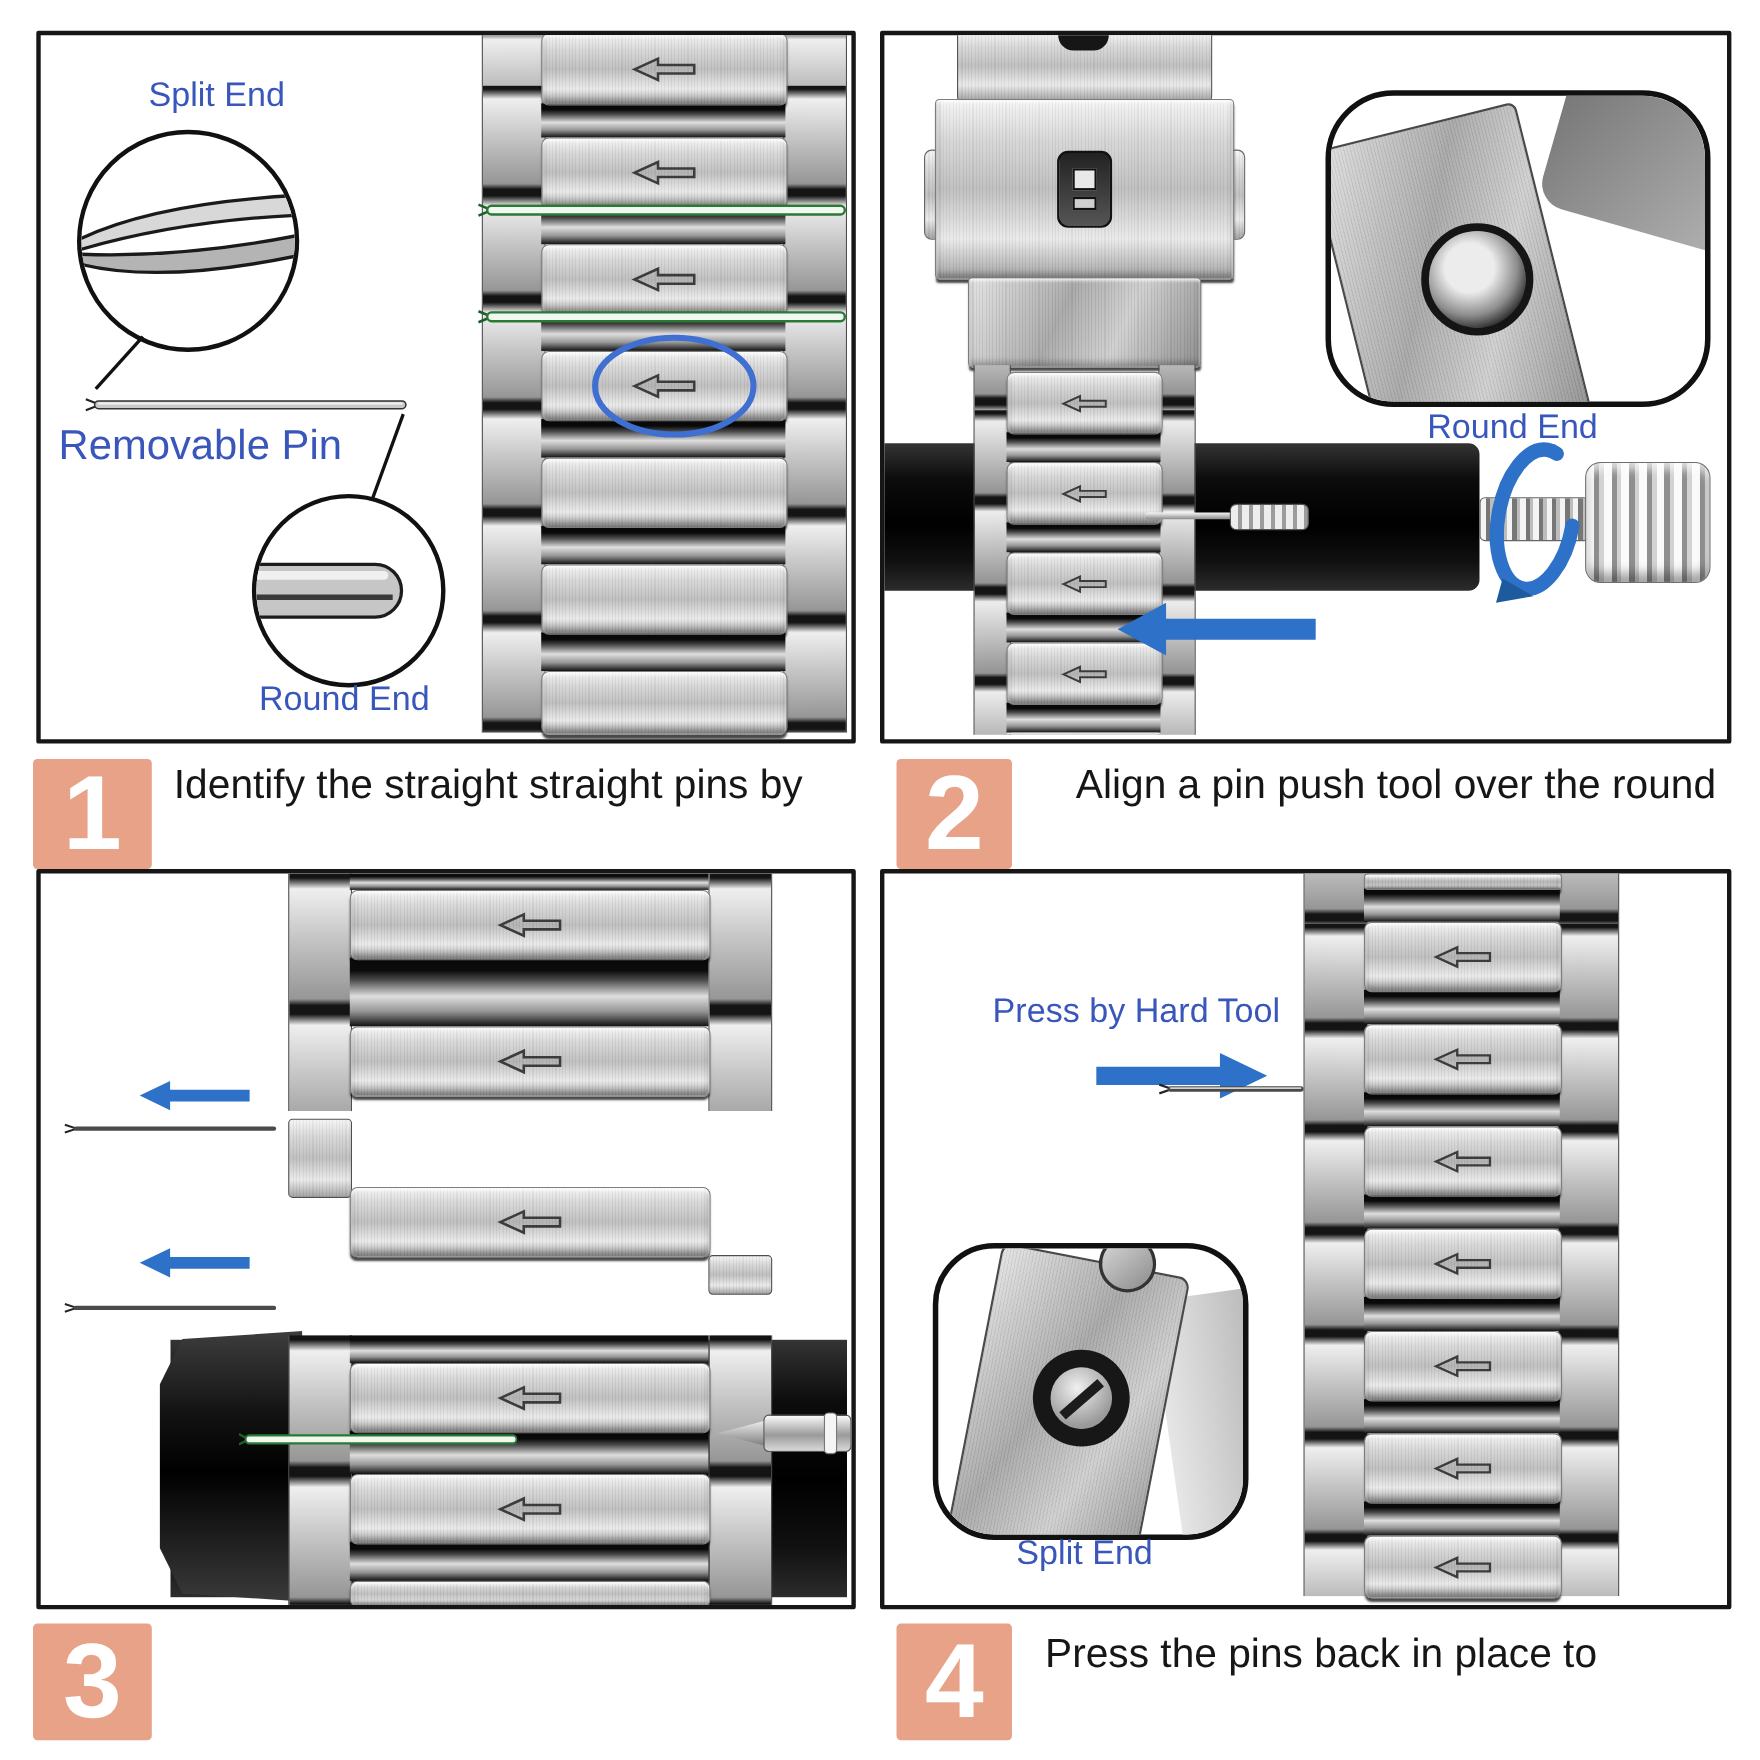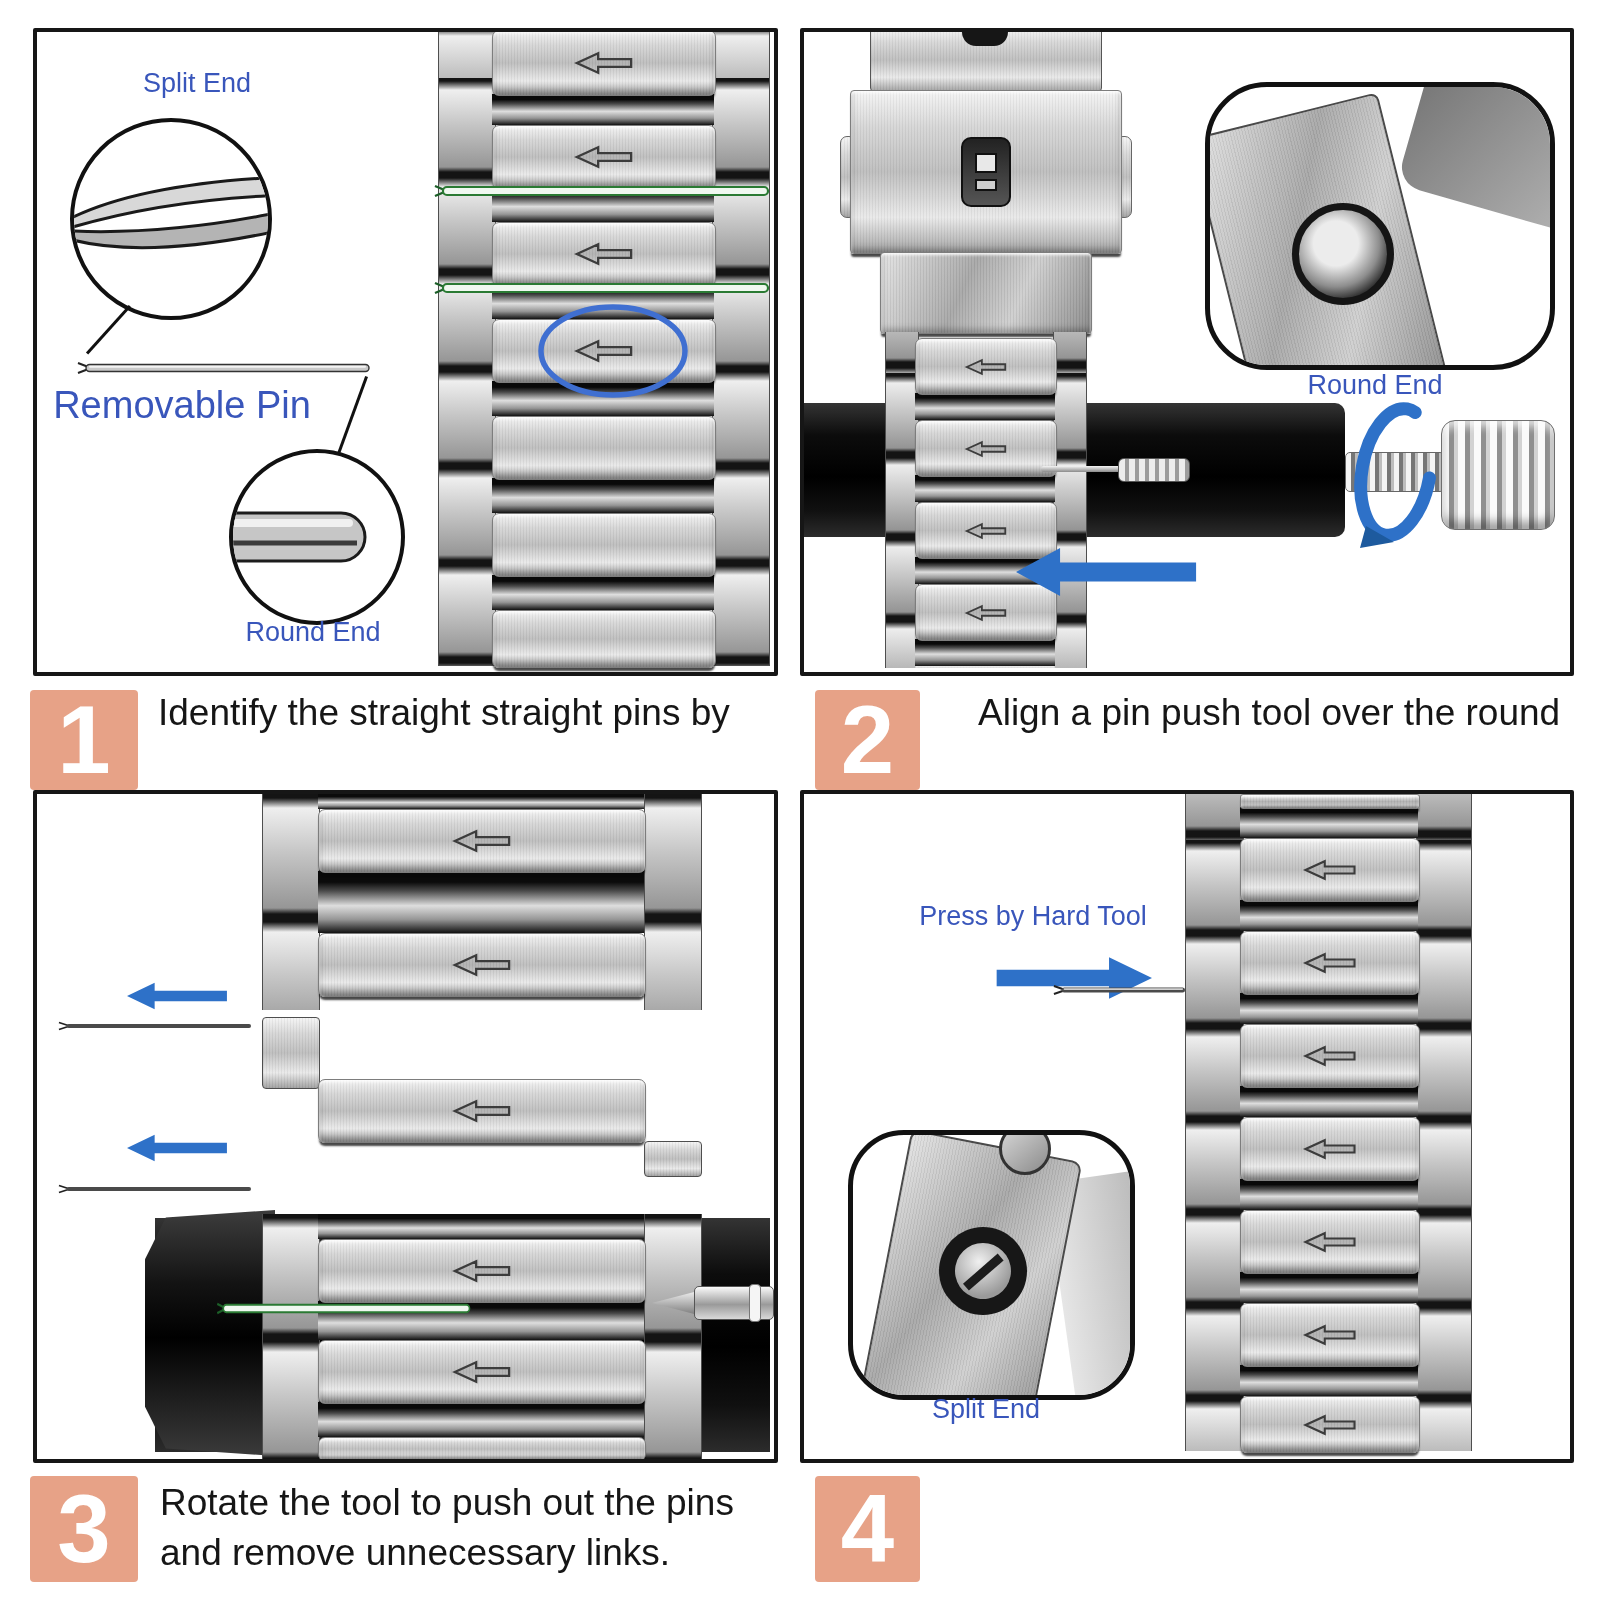--- a/index.html
+++ b/index.html
@@ -17,21 +17,21 @@
   .plate{border:1px solid #7d7d7d;border-radius:7px;
     box-shadow:inset 0 2px 3px rgba(255,255,255,.9), inset 0 -4px 6px rgba(0,0,0,.28), 0 4px 2px -1px rgba(10,10,10,.75);
     display:flex;align-items:center;justify-content:center;}
   .recess{background:linear-gradient(180deg,#0b0b0b 0%,#0b0b0b 18%,#4a4a4a 32%,#dedede 56%,#969696 78%,#121212 100%);}
   .sidecol{border-left:1px solid #4e4e4e;border-right:1px solid #4e4e4e;}
   .b97{background:repeating-linear-gradient(180deg,#141414 0 3px,#efefef 12px,#c6c6c6 46px,#969696 89px,#141414 94px,#141414 97px);}
   .b82{background:repeating-linear-gradient(180deg,#141414 0 3px,#ededed 10px,#c4c4c4 40px,#949494 75px,#141414 79px,#141414 82px);}
   .b93{background:repeating-linear-gradient(180deg,#141414 0 3px,#efefef 11px,#c6c6c6 44px,#969696 85px,#141414 90px,#141414 93px);}
   .b124{background:repeating-linear-gradient(180deg,#141414 0 4px,#efefef 14px,#c6c6c6 58px,#969696 114px,#141414 120px,#141414 124px);}
 
-  .bluetxt{color:#3956bb;font-size:27px;text-align:center;white-space:nowrap;}
+  .bluetxt{color:#3956bb;font-size:31px;text-align:center;white-space:nowrap;}
   .leader{position:absolute;height:0;border-top:3px solid #111;transform-origin:0 0;}
   .circle-callout{position:absolute;border:4px solid #111;border-radius:50%;background:#fff;overflow:hidden;}
   .rr-callout{position:absolute;border:5px solid #111;border-radius:62px;background:#fff;overflow:hidden;}
 
   .badge{position:absolute;background:#e7a287;border-radius:4px;display:flex;align-items:center;justify-content:center;
     color:#fff;font-weight:bold;font-size:96px;line-height:1;}
   .cap{position:absolute;font-size:37px;color:#161616;line-height:50px;white-space:nowrap;}
 
   .tool-black{background:linear-gradient(180deg,#343434 0%,#0c0c0c 24%,#000 55%,#101010 80%,#2c2c2c 100%);}
   .knurl{background:repeating-linear-gradient(90deg,#fafafa 0 7px,#8f8f8f 7px 12px,#d2d2d2 12px 16px);
@@ -345,24 +345,21 @@
   <div class="badge" style="left:815px;top:690px;width:105px;height:100px;">
     <span>2</span>
   </div>
   <div class="cap" style="left:978px;top:688px;">
     <div>Align a pin push tool over the round</div>
   </div>
 
   <div class="badge" style="left:30px;top:1476px;width:108px;height:106px;">
     <span>3</span>
   </div>
-  <div class="cap" style="left:160px;top:1478px;">
-    <div>Rotate the tool to push out the pins</div>
-    <div>and remove unnecessary links.</div>
-  </div>
 
   <div class="badge" style="left:815px;top:1476px;width:105px;height:106px;">
     <span>4</span>
   </div>
   <div class="cap" style="left:950px;top:1478px;">
+    <div>Press the pins back in place to</div>
   </div>
 
 </div>
 
 </body></html>

